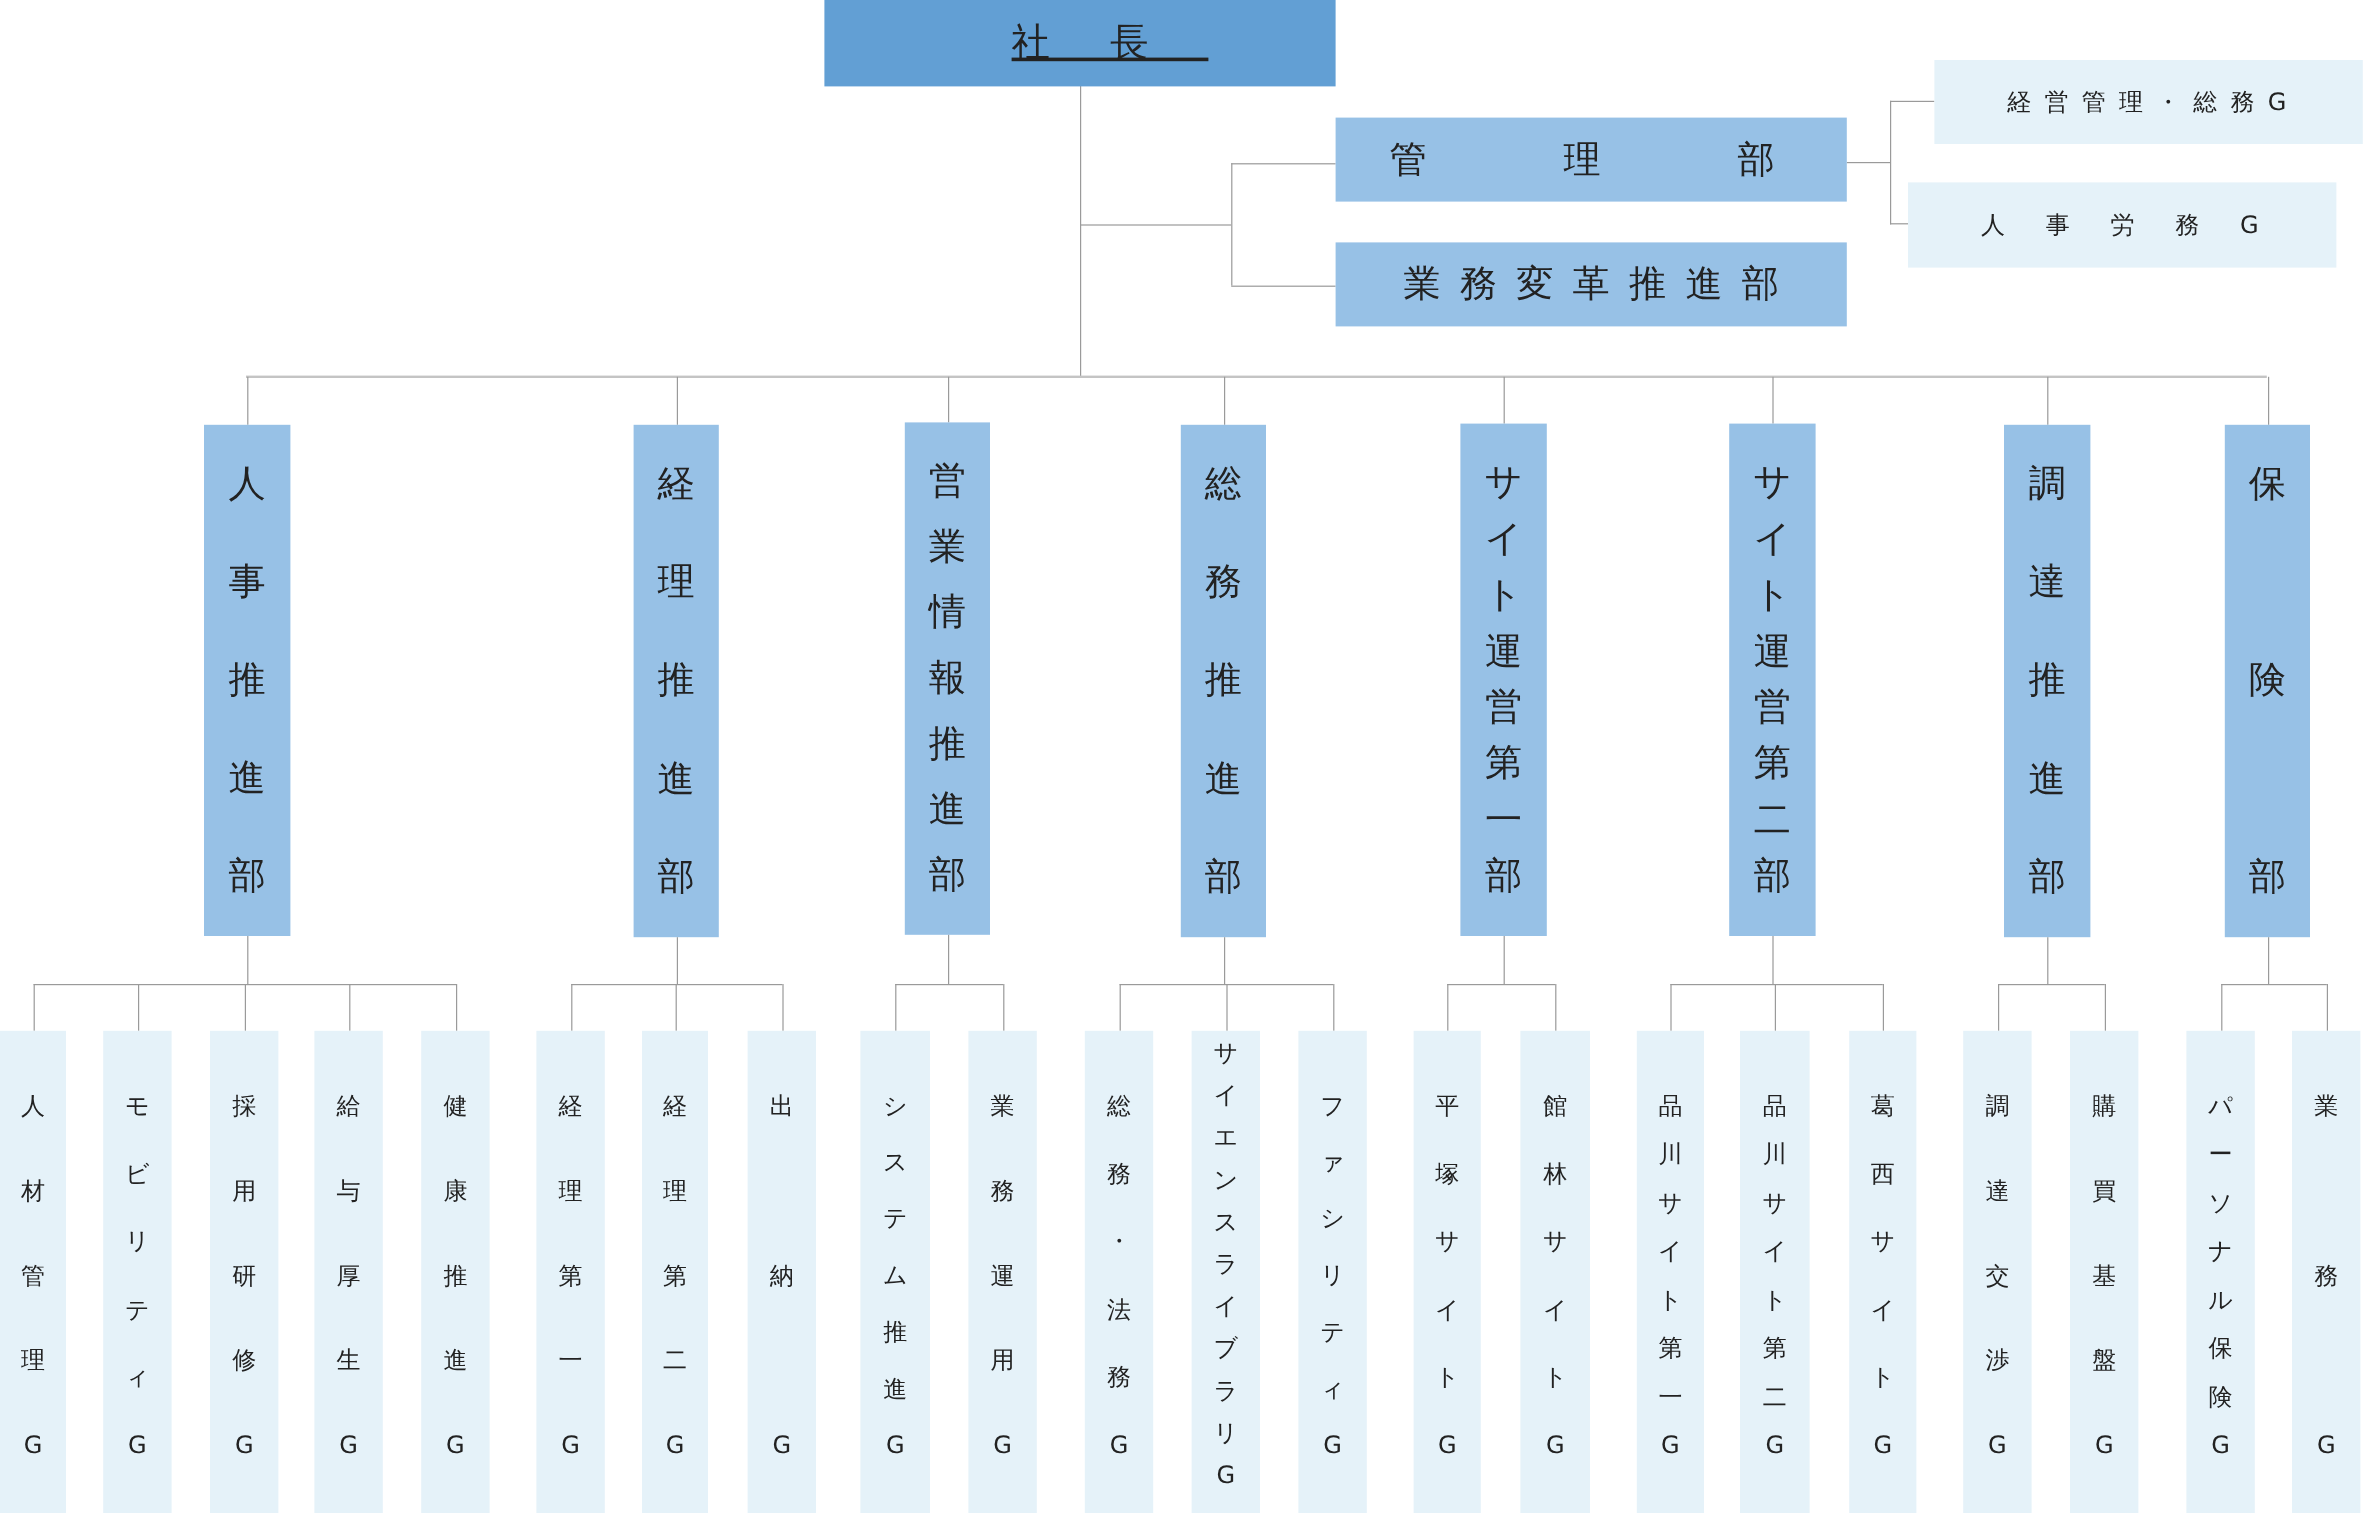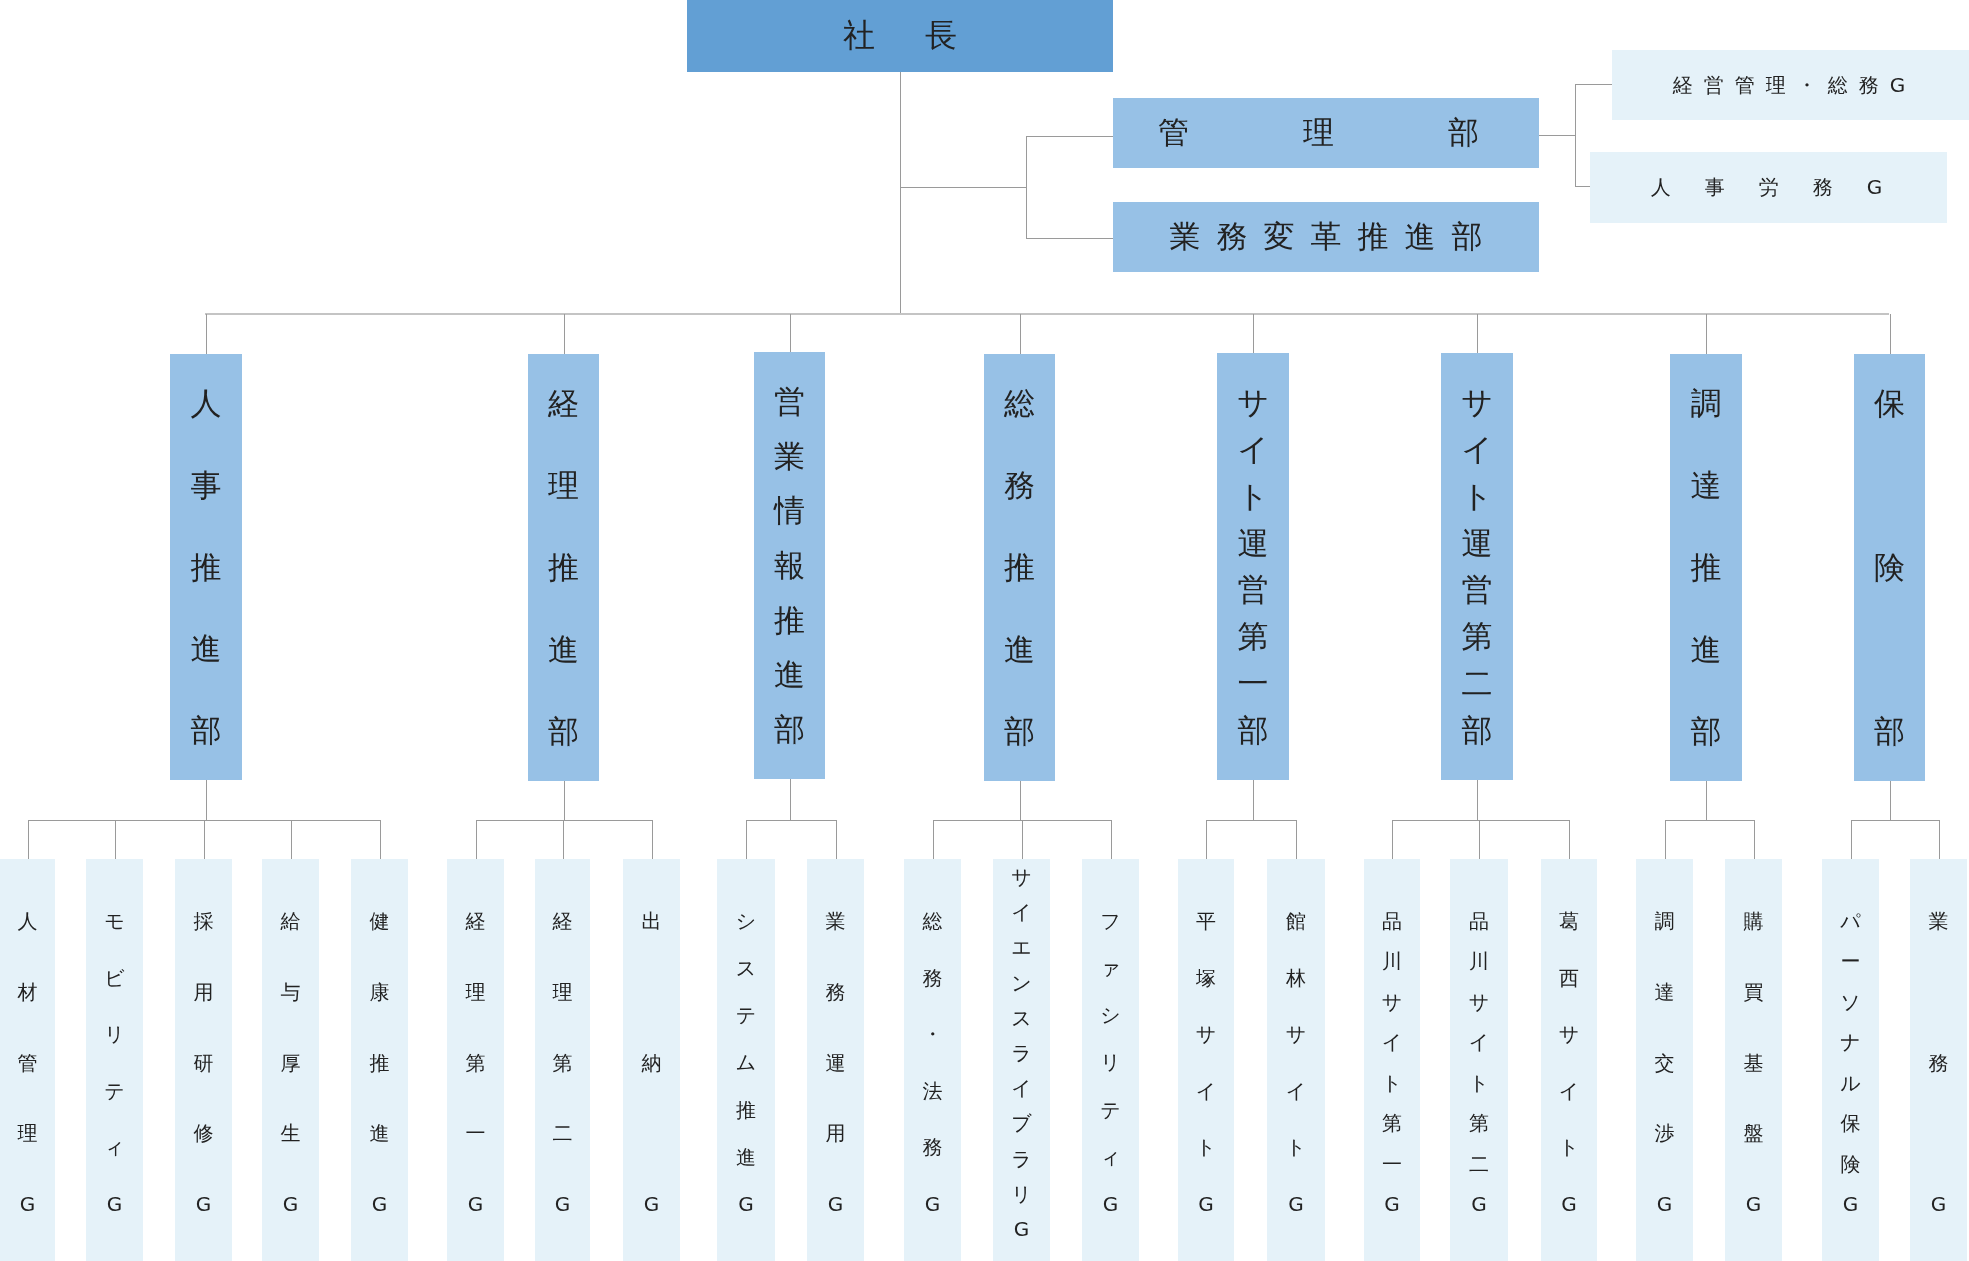--- a/index.html
+++ b/index.html
@@ -25,21 +25,21 @@
 <div class="line" style="left:900px;top:187px;width:126px;height:1px;"></div>
 <div class="line" style="left:1026px;top:136px;width:1px;height:102px;"></div>
 <div class="line" style="left:1026px;top:136px;width:87px;height:1px;"></div>
 <div class="line" style="left:1026px;top:238px;width:87px;height:1px;"></div>
 <div class="line" style="left:1539px;top:135px;width:36px;height:1px;"></div>
 <div class="line" style="left:1575px;top:84px;width:1px;height:103px;"></div>
 <div class="line" style="left:1575px;top:84px;width:37px;height:1px;"></div>
 <div class="line" style="left:1575px;top:186px;width:37px;height:1px;"></div>
 <div class="line" style="left:205px;top:313px;width:1684px;height:2px;background:#c4c4c4;"></div>
 
-<div class="box pres" style="left:687px;top:0;width:426px;height:72px;">
+<div class="box pres" style="left:687px;top:0;width:426px;height:72px;text-decoration:underline;">
   <span>社長</span>
 </div>
 
 <div class="box mgmt mgmt-spread" style="left:1113px;top:98px;width:426px;height:70px;" id="kanri-box">
     <span>管</span>
     <span>理</span>
     <span>部</span>
   </div>
 <div class="box mgmt mgmt-tight" style="left:1113px;top:202px;width:426px;height:70px;">
   <span>業務変革推進部</span>

